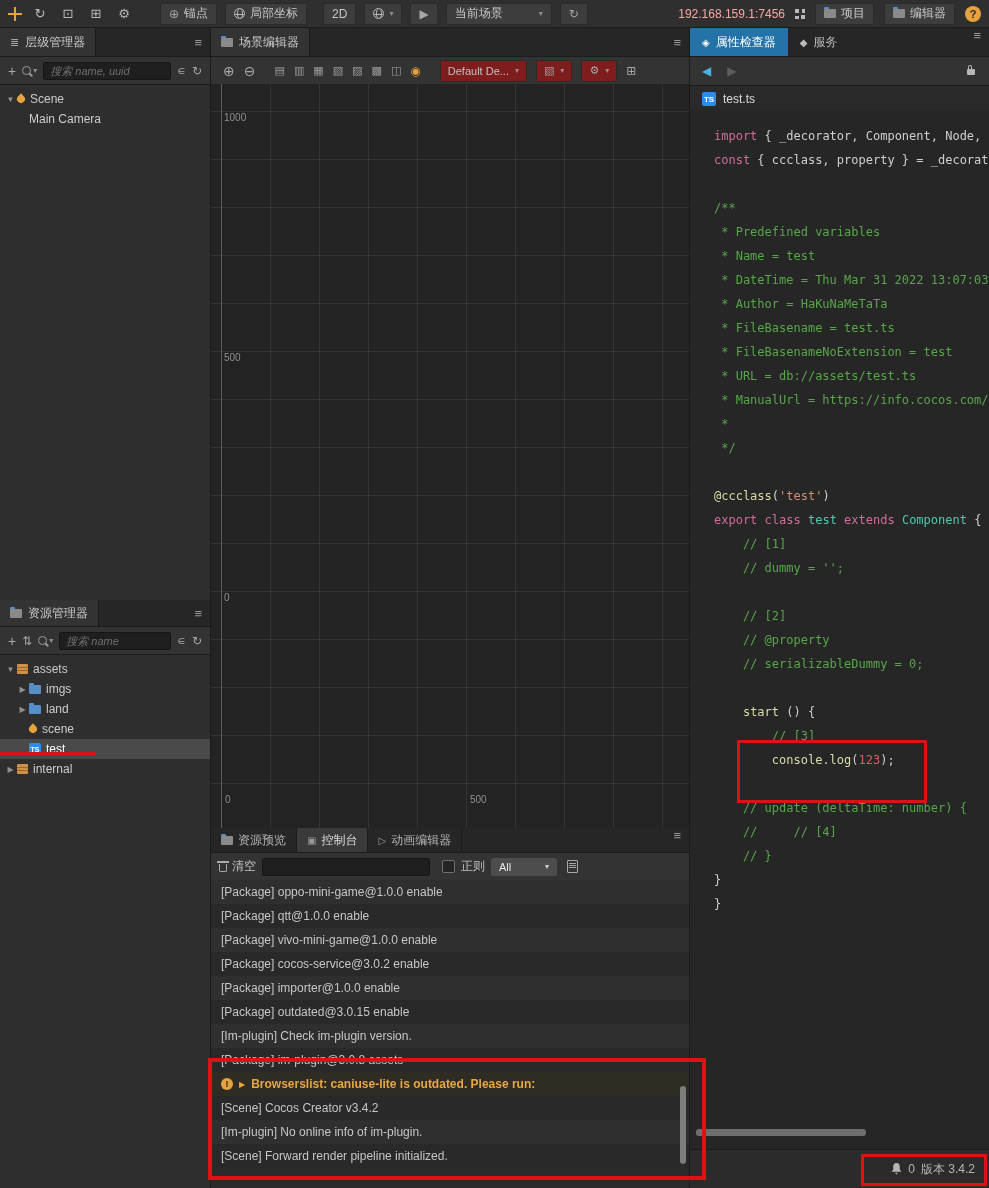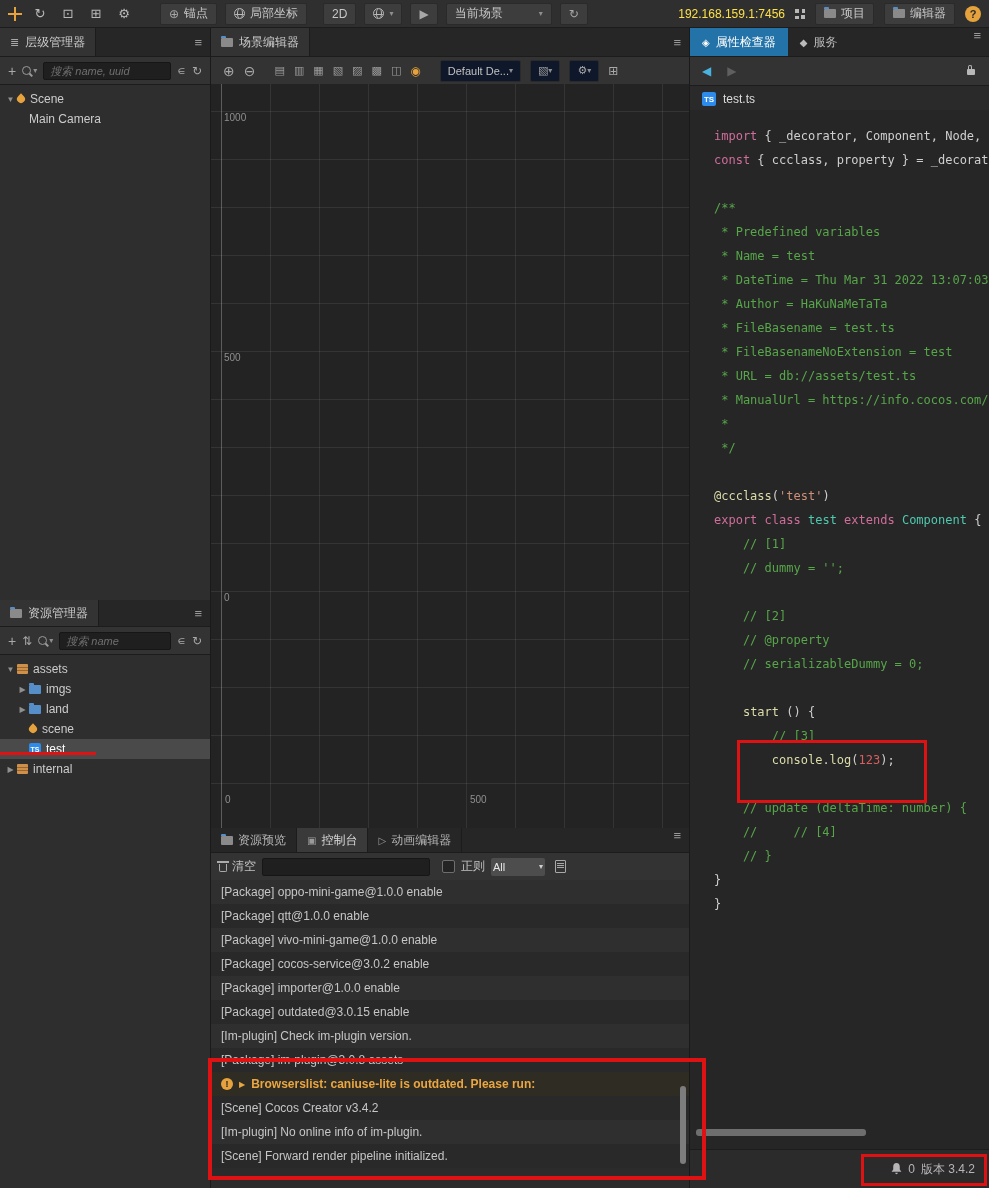--- a/index.html
+++ b/index.html
@@ -14,21 +14,21 @@
           padding:0 8px;box-sizing:border-box;z-index:5}
   .tico{width:20px;text-align:center;color:#b8b8b8;font-size:13px;cursor:pointer;flex:none}
   .icon-move{width:14px;height:14px;flex:none;
     background:linear-gradient(#e6a23c,#e6a23c) center/14px 2px no-repeat,
                linear-gradient(#e6a23c,#e6a23c) center/2px 14px no-repeat}
   .tbtn{height:20px;display:inline-flex;align-items:center;gap:5px;padding:0 8px;
         background:#3d3d3d;border:1px solid #2a2a2a;border-radius:2px;color:#c8c8c8;
         font-size:12px;cursor:pointer;flex:none;white-space:nowrap}
   .caret{font-size:8px;color:#8f8f8f}
   .tb-right{margin-left:auto;display:flex;align-items:center;gap:10px}
-  .addr{color:#fde047}
+  .addr{color:#fca5a5}
   .help{width:16px;height:16px;border-radius:50%;background:#e6a23c;color:#2b2b2b;
         font-weight:bold;font-size:11px;display:inline-flex;align-items:center;justify-content:center;cursor:pointer}
   .icon-qr{width:10px;height:10px;flex:none;
     background:linear-gradient(#b8b8b8,#b8b8b8) 0 0/4px 4px no-repeat,
                linear-gradient(#b8b8b8,#b8b8b8) 7px 0/3px 4px no-repeat,
                linear-gradient(#b8b8b8,#b8b8b8) 0 7px/4px 3px no-repeat,
                linear-gradient(#b8b8b8,#b8b8b8) 6px 6px/4px 4px no-repeat}
   .icon-globe{width:11px;height:11px;border:1px solid #b8b8b8;border-radius:50%;
               position:relative;overflow:hidden;flex:none;box-sizing:border-box}
   .icon-globe::before{content:"";position:absolute;top:-1px;bottom:-1px;left:50%;width:45%;
@@ -70,22 +70,22 @@
   .ticon-pack{width:11px;height:10px;border-radius:1px;
     background:linear-gradient(to bottom,#cf9049 0 3px,#9a6630 3px 4px,#cf9049 4px 6px,#9a6630 6px 7px,#cf9049 7px)}
   .ticon-ts{width:12px;height:12px;background:#2d8ceb;color:#fff;font-size:7px;font-weight:700;border-radius:2px}
 
   
   .panel-scene{left:211px;top:28px;width:478px;height:800px}
   .scene-tools{gap:9px;padding:0 12px}
   .zoomi{font-size:14px}
   .aligni{font-size:11px;color:#9a9a9a}
   .gizmo{color:#e6a23c;font-size:12px}
-  .dd{height:20px;background:#0f172a;border:1px solid #2a2a2a;border-radius:2px;
-      display:inline-flex;align-items:center;padding:0 7px;color:#c0c0c0;
+  .dd{height:20px;background:#7f1d1d;border:1px solid #2a2a2a;border-radius:2px;
+      display:inline-flex;align-items:center;gap:6px;padding:0 7px;color:#c0c0c0;
       font-size:11px;cursor:pointer;flex:none;white-space:nowrap}
   .canvas{position:absolute;top:56px;left:0;right:0;bottom:0;background:#232323;overflow:hidden;
     background-image:linear-gradient(rgba(170,170,170,0.13) 1px,transparent 1px),
                      linear-gradient(90deg,rgba(170,170,170,0.13) 1px,transparent 1px);
     background-size:49px 48px;background-position:10px 27px}
   .axis{position:absolute;left:10px;top:0;bottom:0;width:1px;background:rgba(210,210,210,0.25)}
   .ruler{position:absolute;color:#8f8f8f;font-size:10px}
 
   
   .panel-console{left:211px;top:828px;width:478px;height:360px}
@@ -97,21 +97,21 @@
   .cticon{font-size:10px;color:#9a9a9a}
   .clear-btn{display:flex;align-items:center;gap:5px;color:#c0c0c0;cursor:pointer;flex:none}
   .icon-trash{position:relative;width:8px;height:8px;border:1px solid #aaa;border-top:none;
               border-radius:0 0 2px 2px;margin-top:3px;box-sizing:border-box}
   .icon-trash::before{content:"";position:absolute;top:-3px;left:-3px;right:-3px;height:2px;background:#aaa}
   .console-input{flex:0 0 168px}
   .checkbox{width:11px;height:11px;border:1px solid #6e6e6e;background:#242424;border-radius:2px;
             flex:none;cursor:pointer}
   .lbl{color:#c0c0c0;flex:none}
   .select{height:18px;min-width:50px;background:#4d4d4d;border-radius:2px;display:flex;
-          align-items:center;justify-content:space-between;padding:0 2px;color:#e8e8e8;
+          align-items:center;justify-content:space-between;padding:0 8px;color:#e8e8e8;
           font-size:11px;gap:6px;cursor:pointer;flex:none}
   .select .caret{color:#d0d0d0}
   .icon-doc{width:9px;height:11px;border:1px solid #a8a8a8;border-radius:1px;position:relative;
             flex:none;cursor:pointer}
   .icon-doc::after{content:"";position:absolute;left:1px;top:2px;right:1px;height:1px;
                    background:#a8a8a8;box-shadow:0 2px 0 #a8a8a8,0 4px 0 #a8a8a8}
   .logs{position:absolute;top:52px;left:0;right:0;bottom:0;overflow:hidden;background:#2b2b2b}
   .log-row{height:24px;display:flex;align-items:center;padding:0 10px;color:#c6c6c6;
            background:#2f2f2f;gap:6px;white-space:nowrap;overflow:hidden;cursor:default}
   .log-row.even{background:#292929}

